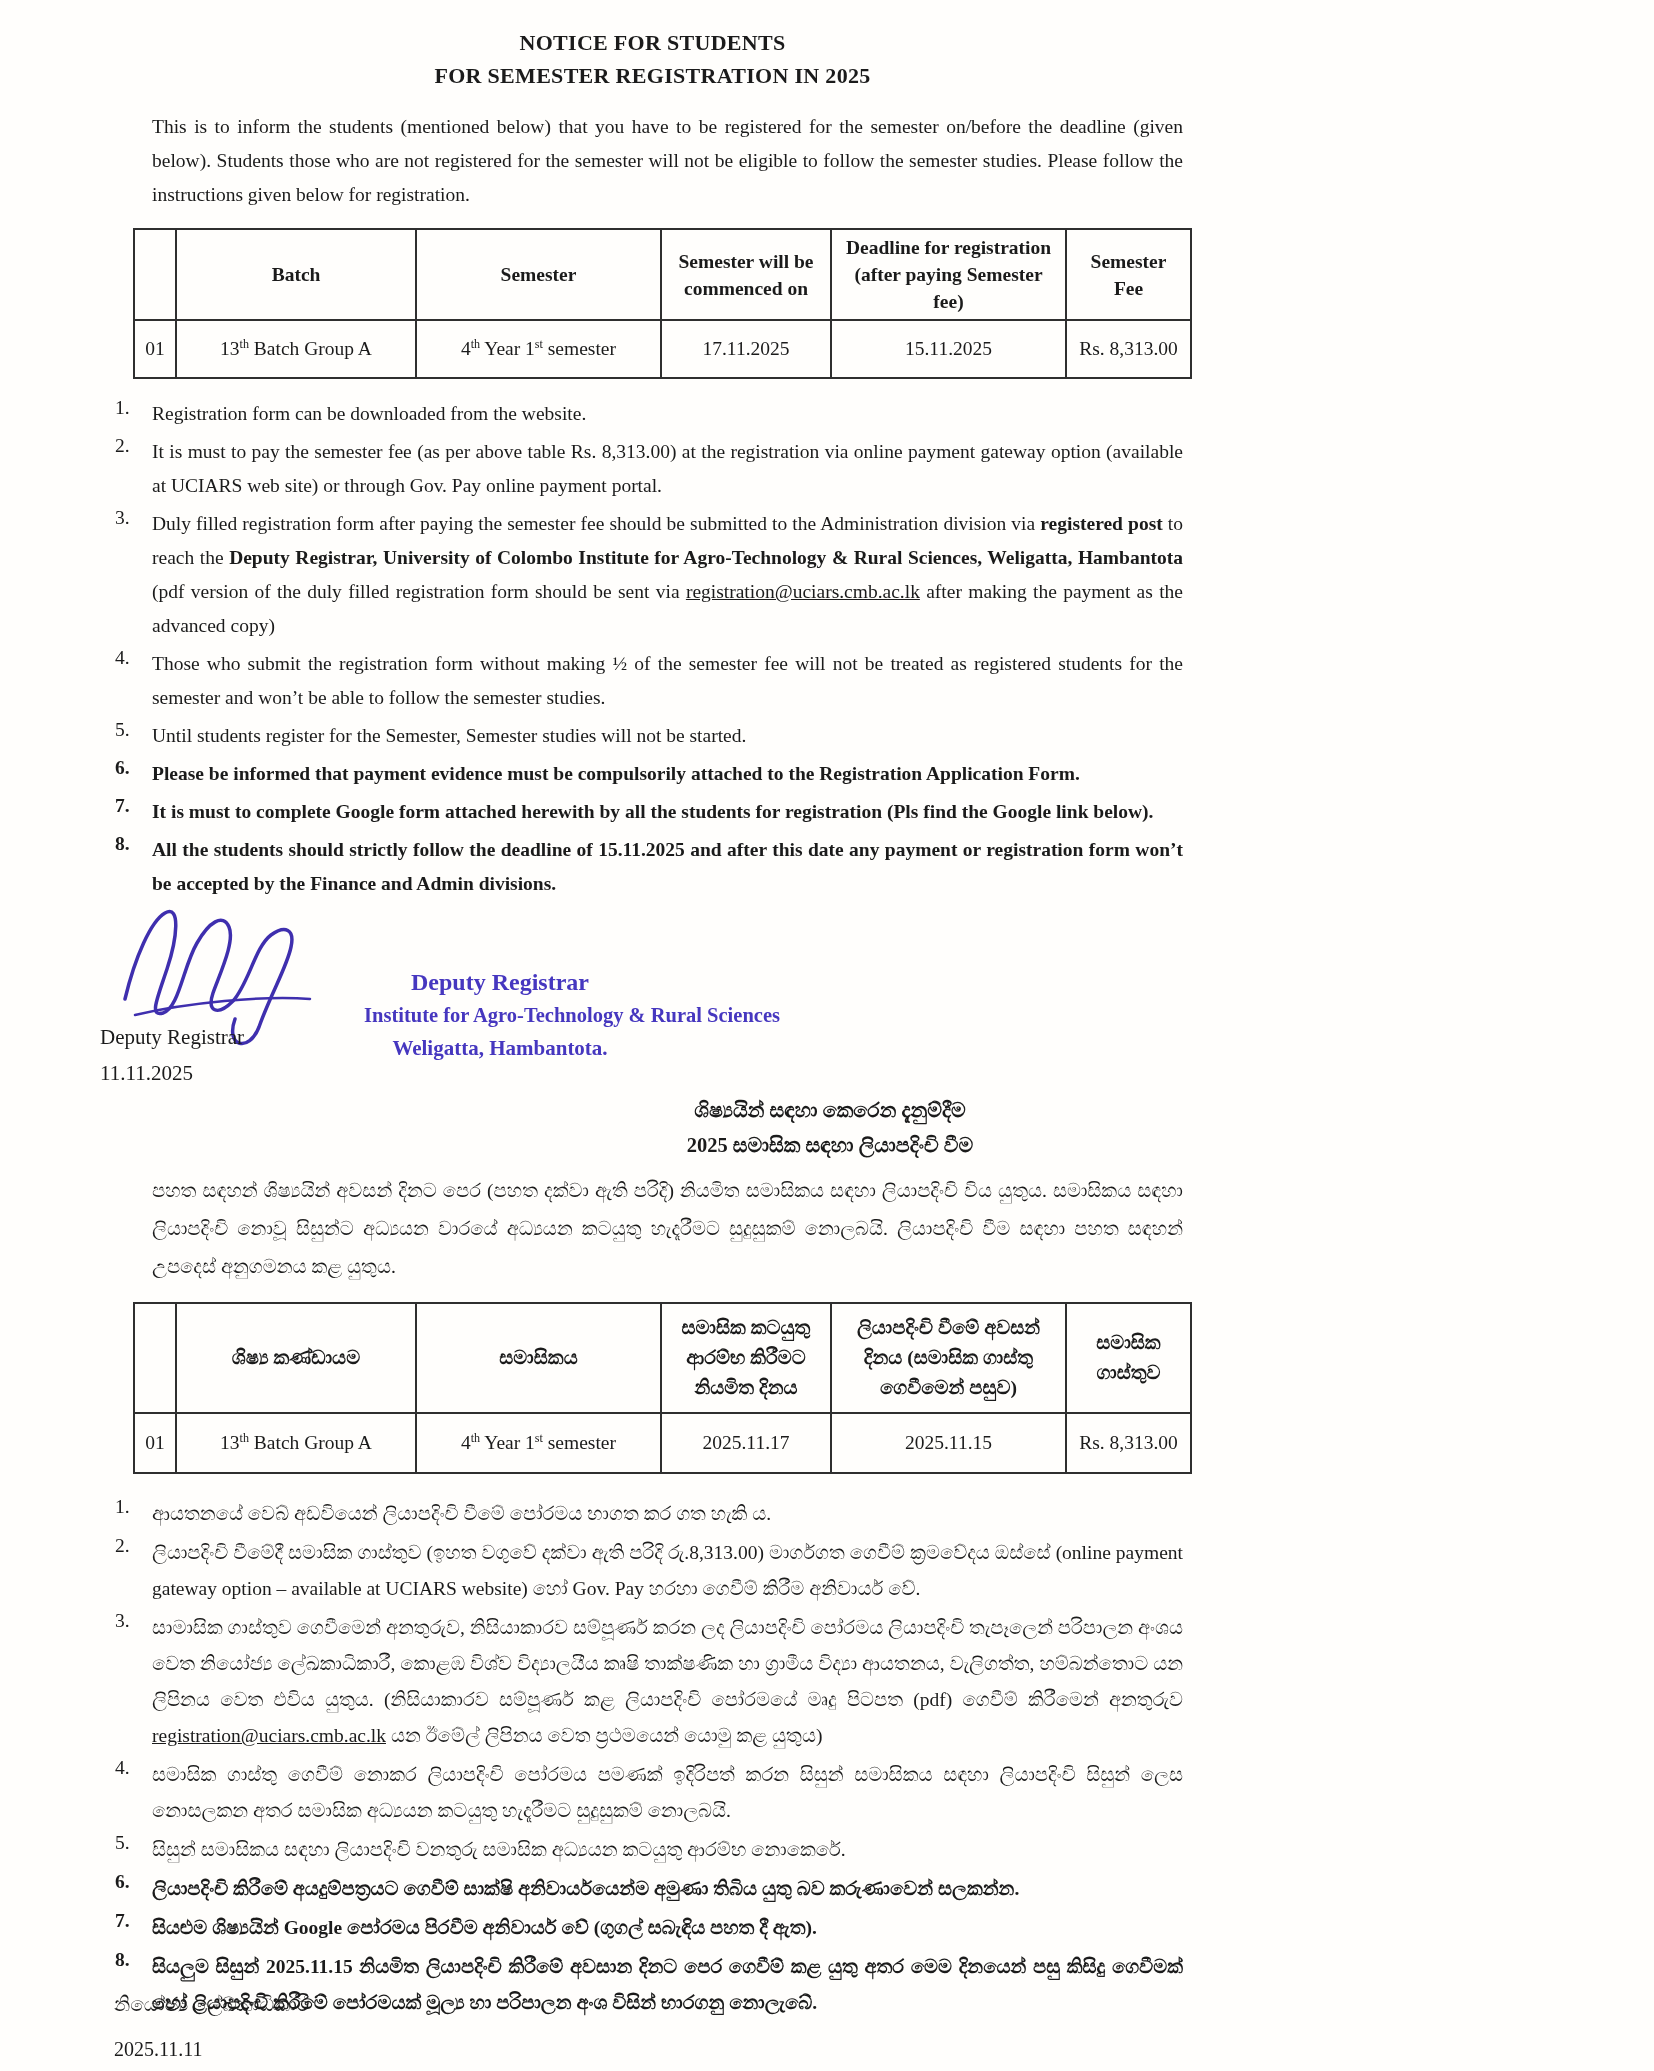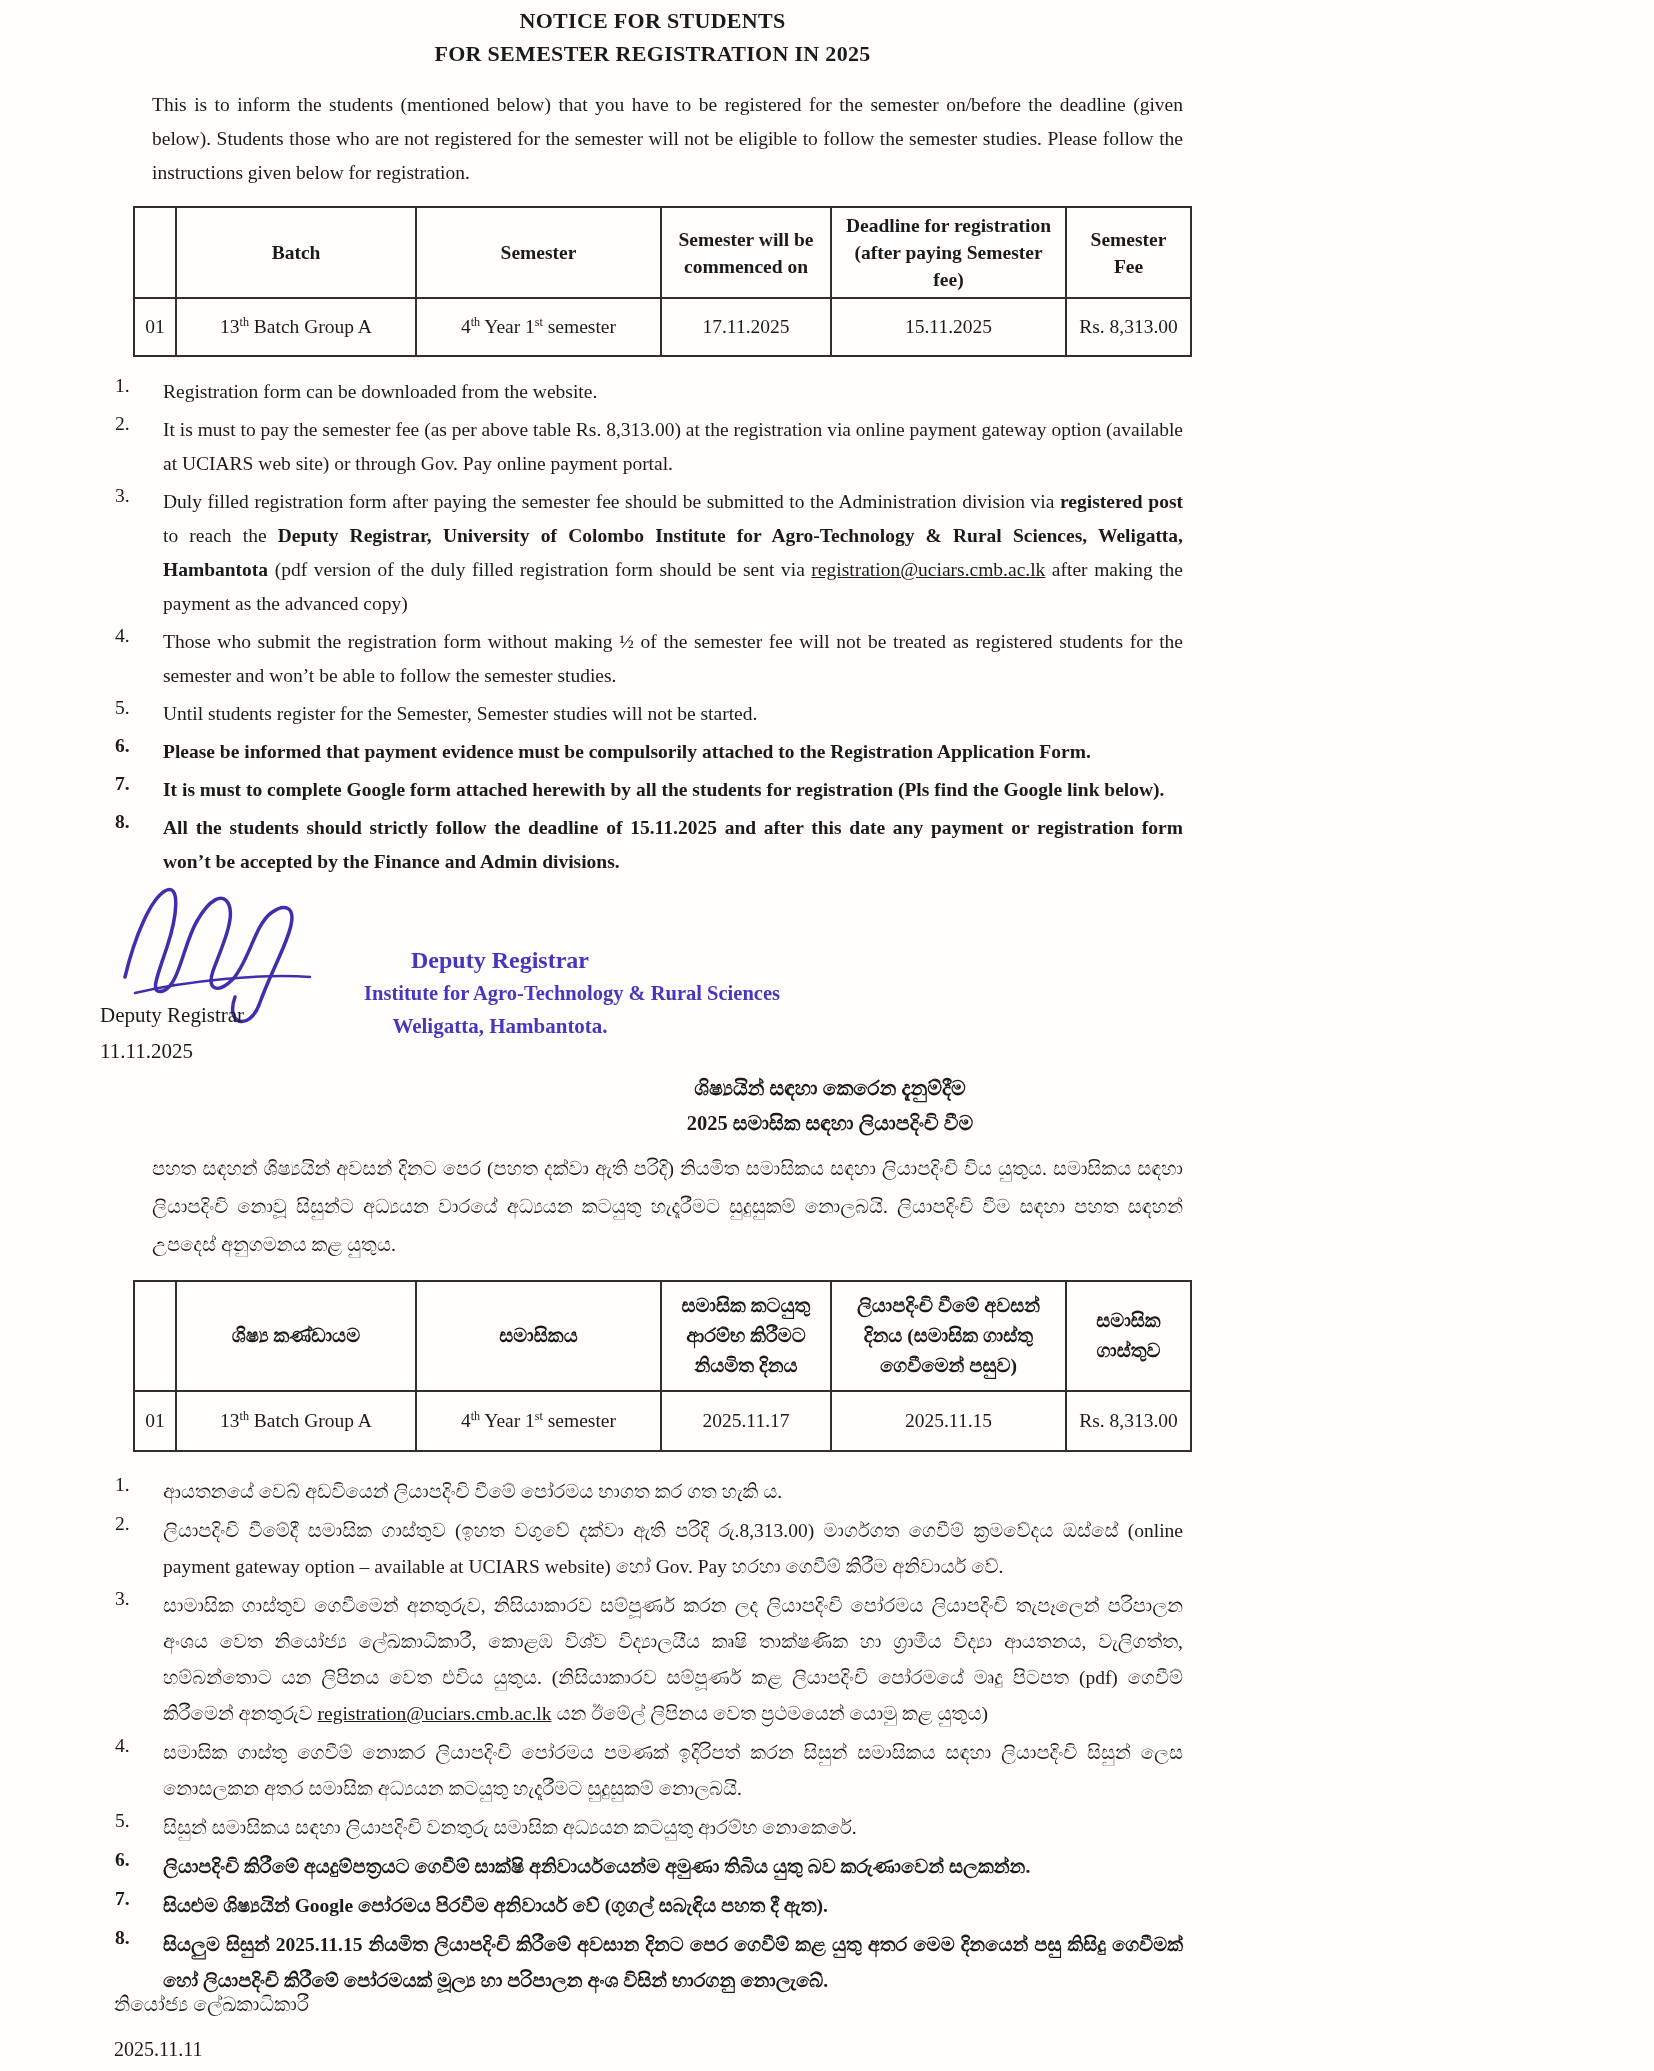--- a/index.html
+++ b/index.html
@@ -1,35 +1,35 @@
 <!DOCTYPE html>
 <html><head>
 <meta charset="utf-8">
 <style>
   html,body{margin:0;padding:0;background:#ffffff;}
   .page{position:relative;width:1654px;height:2071px;background:#fffefc;overflow:hidden;
         font-family:"Liberation Serif", serif;color:#1b1b1b;}
   .content{position:absolute;left:115px;top:0;width:1075px;}
 
-  .doc-title{margin-top:4px;text-align:center;font-weight:700;font-size:22px;line-height:33px;letter-spacing:.3px;}
+  .doc-title{margin-top:26px;text-align:center;font-weight:700;font-size:22px;line-height:33px;letter-spacing:.3px;}
 
   .intro{margin:18px 0 0 37px;width:1031px;font-size:19.5px;line-height:34px;text-align:justify;}
 
   table.reg{margin:16px 0 0 18px;border-collapse:collapse;width:1057px;font-size:19.5px;table-layout:fixed;}
   table.reg th,table.reg td{border:2px solid #2f2f2f;text-align:center;vertical-align:middle;padding:4px 8px;}
   table.reg th{font-weight:700;line-height:27px;}
   table.reg.en th{height:74px;}
   table.reg.en td{height:48px;}
   table.reg.si th{height:100px;line-height:30px;}
   table.reg.si td{height:50px;}
 
   .olist{margin:18px 0 0 0;width:1068px;font-size:19.5px;}
   .olist .li{display:flex;margin-bottom:4px;}
   .olist .num{flex:none;width:37px;}
-  .olist .txt{flex:1;text-align:justify;line-height:34px;margin-left:11px;}
+  .olist .txt{flex:1;text-align:justify;line-height:34px;}
   .olist .li.bold{font-weight:700;}
   .si-list .txt{line-height:36px;}
   .si-list .li{margin-bottom:3px;}
 
   .seg-sup{font-size:0.62em;vertical-align:super;line-height:0;}
   .seg-b{font-weight:700;}
   .seg-u{text-decoration:underline;}
 
   .sig-block{position:relative;height:252px;margin-top:8px;}
   .sig-svg{position:absolute;left:-20px;top:-14px;}

